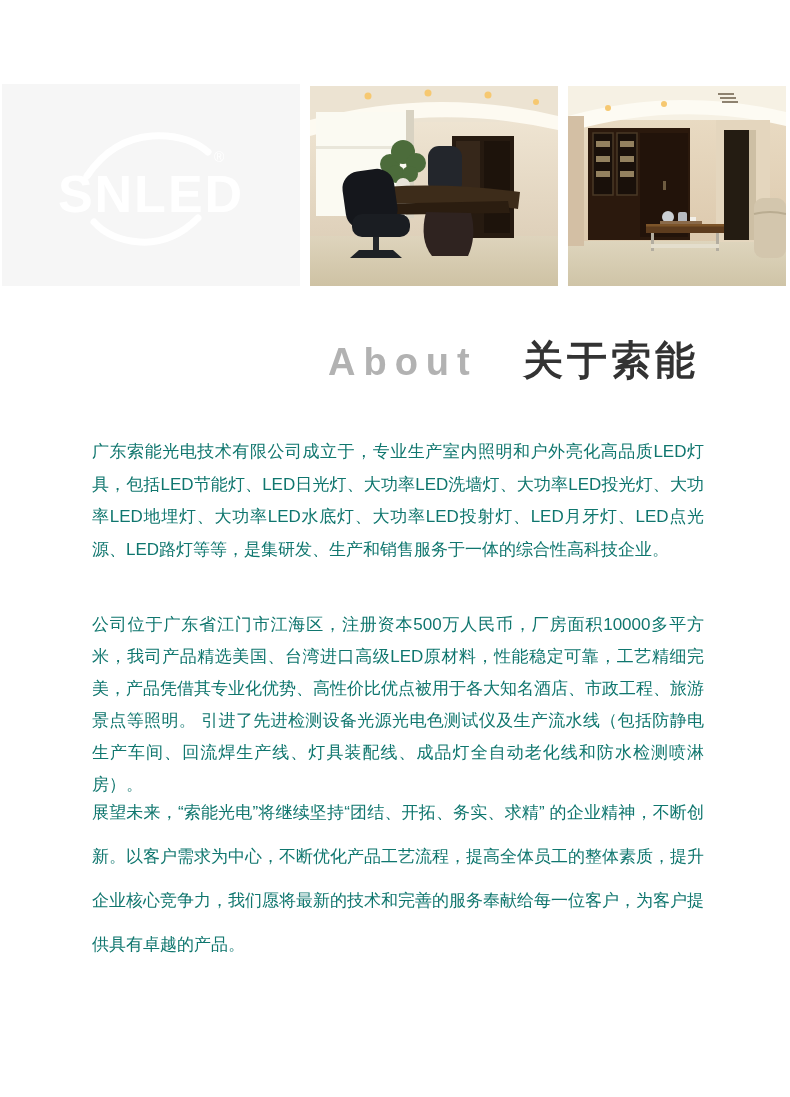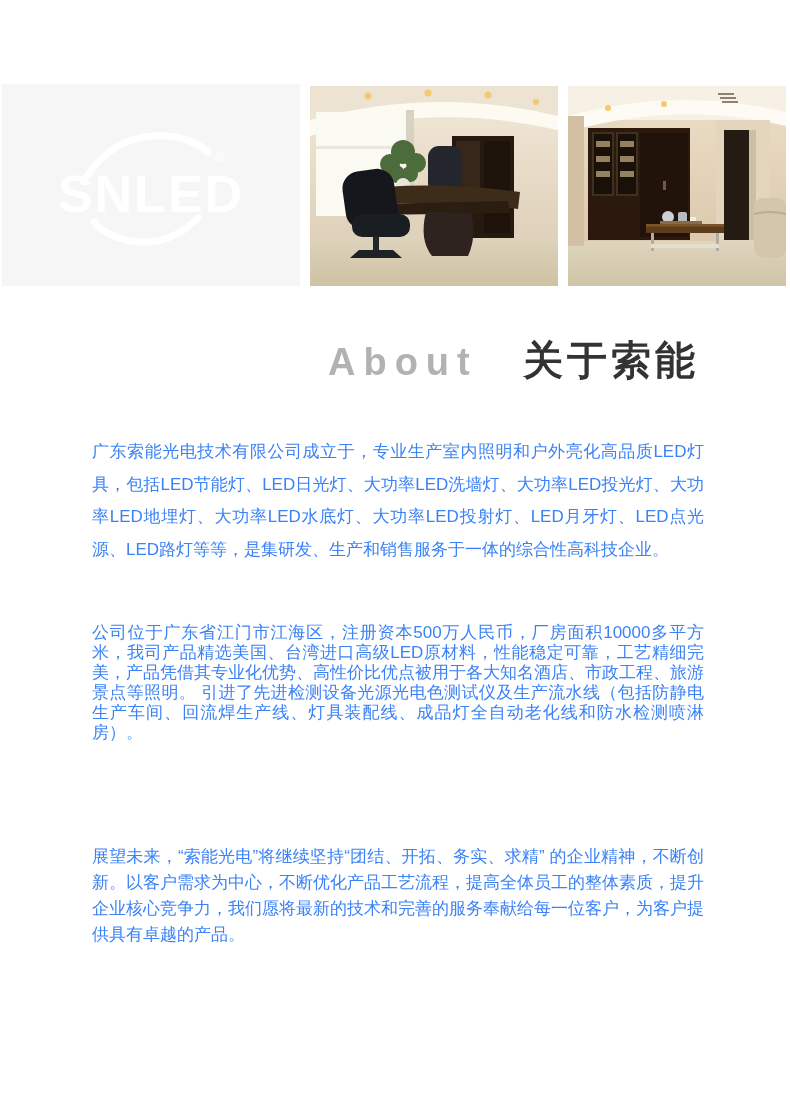--- a/index.html
+++ b/index.html
@@ -17,24 +17,24 @@
   .photo svg{display:block;}
 
   
   .heading-en{position:absolute;left:328px;top:343px;font-size:38px;font-weight:700;
               letter-spacing:8px;color:#b2b2b2;line-height:1;}
   .heading-zh{position:absolute;left:523px;top:340px;font-size:40px;font-weight:900;
               letter-spacing:4px;color:#333333;line-height:1;text-align:center;}
 
   
   .para{position:absolute;left:92px;width:612px;margin:0;text-align:justify;
-        color:#3b82f6;font-size:17px;}
+        color:#0f766e;font-size:17px;}
   .para-1{top:436px;line-height:32.5px;}
-  .para-2{top:623px;line-height:20px;}
-  .para-3{top:844px;line-height:26px;}
+  .para-2{top:609px;line-height:32px;}
+  .para-3{top:791px;line-height:44px;}
 </style>
 </head>
 <body>
 
 <div class="page">
 
   <div class="logo-box">
     <svg width="298" height="202" viewBox="0 0 298 202">
       <g fill="none" stroke="#ffffff" stroke-width="7" stroke-linecap="round">
         <path d="M85 92 Q110 55 150 52 Q185 50 206 68"></path>

